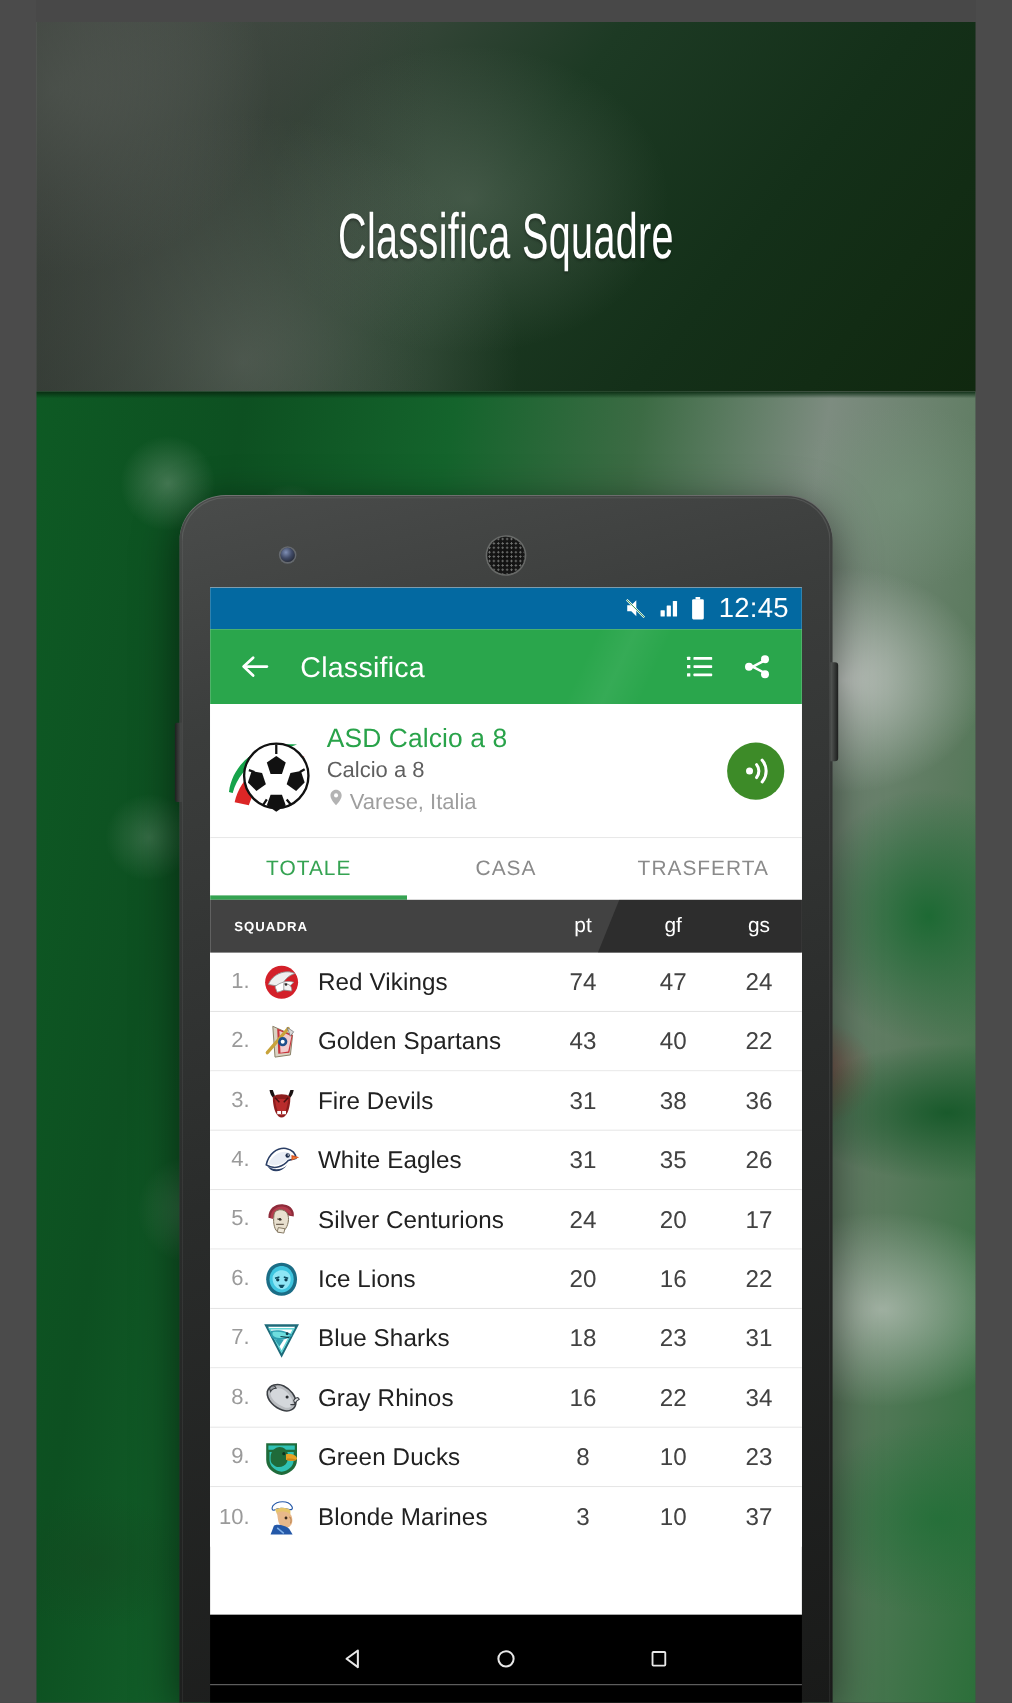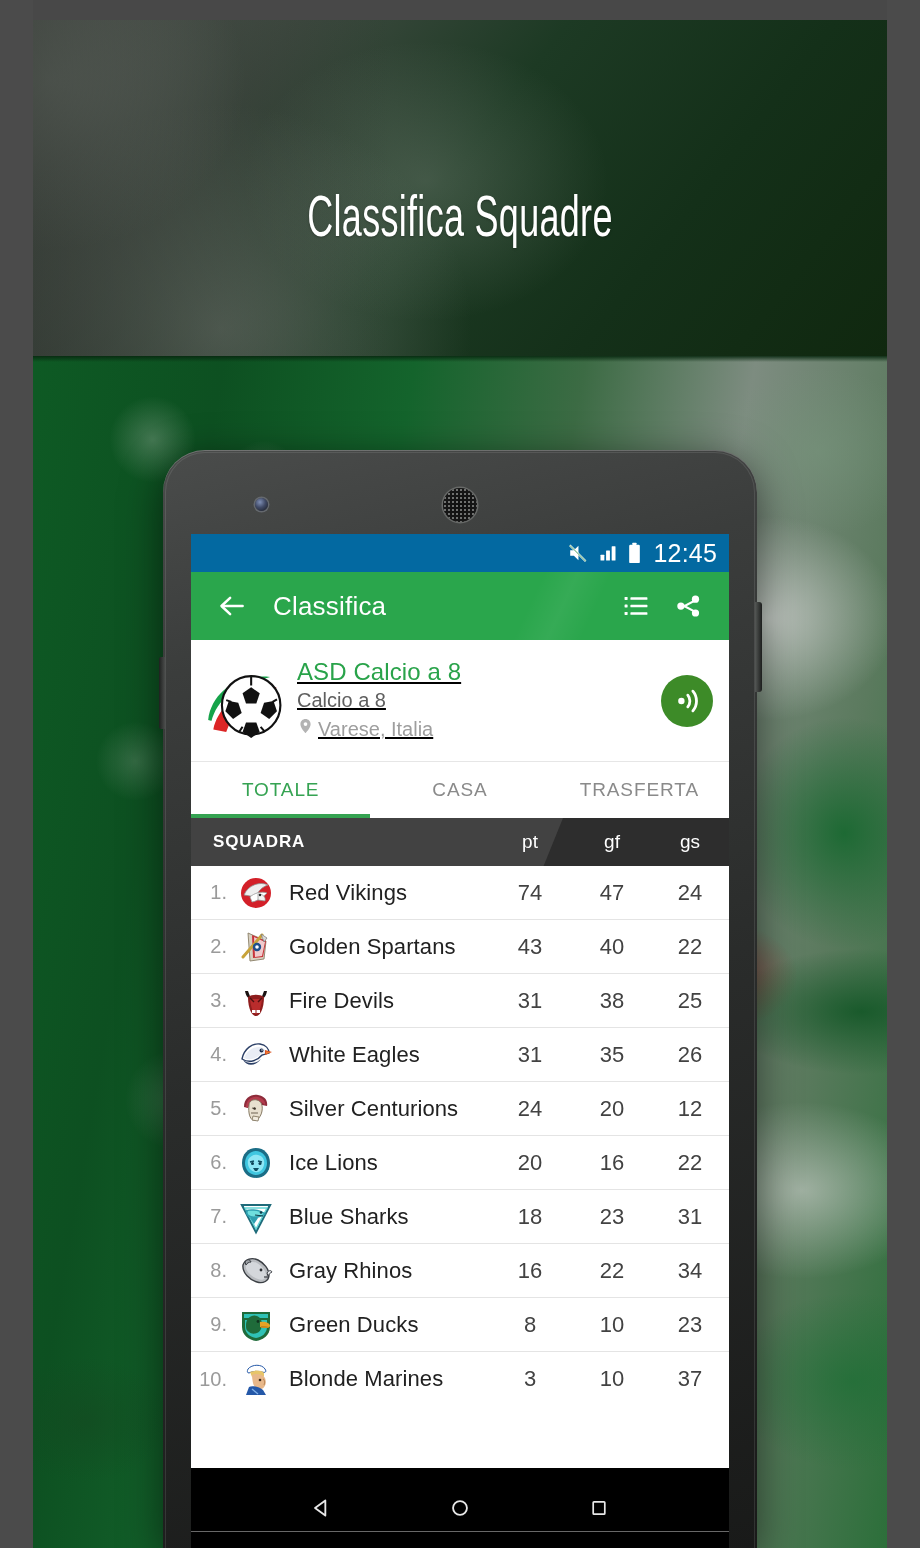--- a/index.html
+++ b/index.html
@@ -140,21 +140,21 @@
   .back-btn { width: 46px; height: 46px; display: flex; align-items: center; justify-content: center; cursor: pointer; }
   .appbar-title { color: #fff; font-size: 26px; font-weight: 400; margin-left: 12px; flex: 1; letter-spacing: .2px; }
   .appbar-action { width: 46px; height: 46px; display: flex; align-items: center; justify-content: center; cursor: pointer; }
 
   
   .teamcard {
     height: 122px; background: #fff; display: flex; align-items: center;
     padding: 0 16px 0 12px; border-bottom: 1px solid #e6e6e6;
   }
   .team-logo { width: 86px; height: 86px; flex: 0 0 86px; position: relative; }
-  .team-meta { flex: 1; padding-left: 8px; min-width: 0; text-decoration: underline; }
+  .team-meta { flex: 1; padding-left: 8px; min-width: 0; }
   .team-name { color: #29a34a; font-size: 24px; font-weight: 500; line-height: 1.22; letter-spacing: .1px; }
   .team-sub { color: #5f5f5f; font-size: 20px; line-height: 1.45; }
   .team-loc { color: #9e9e9e; font-size: 20px; line-height: 1.45; display: flex; align-items: center; gap: 4px; }
   .audio-btn {
     width: 52px; height: 52px; flex: 0 0 52px; border-radius: 50%;
     background: #3d8b28; display: flex; align-items: center; justify-content: center; cursor: pointer;
   }
 
   
   .tabs { height: 56px; background: #fff; display: flex; position: relative; }
@@ -167,21 +167,21 @@
 
   
   .thead {
     height: 48px; background: #424242; display: flex; align-items: center;
     color: #fff; position: relative; overflow: hidden;
   }
   .thead::before {
     content: ""; position: absolute; top: 0; bottom: 0; left: 372px; width: 200px;
     background: #2d2d2d; transform: skewX(-22deg); transform-origin: top left;
   }
-  .th-team { position: relative; z-index: 2; padding-left: 22px; font-size: 17px; font-weight: 700; letter-spacing: .9px; flex: 1; }
+  .th-team { position: relative; z-index: 2; padding-left: 22px; font-size: 12px; font-weight: 700; letter-spacing: .9px; flex: 1; }
   .th-num { position: relative; z-index: 2; width: 78px; text-align: center; font-size: 19px; font-weight: 400; }
   .th-num.pt { width: 86px; }
 
   
   .rows { background: #fff; }
   .row {
     height: 54px; display: flex; align-items: center;
     border-bottom: 1px solid #e4e4e4; background: #fff;
   }
   .row:last-child { border-bottom: none; }
@@ -373,21 +373,21 @@
               <path d="M12 16 C12 28 16 35 20 35 C24 35 28 28 28 16 C24 13 16 13 12 16 Z" fill="#8e1d1d"></path>
               <path d="M14 18 C15 27 17 32 20 33 C23 32 25 27 26 18 Z" fill="#b92c2c"></path>
               <path d="M14 17 L18 21 M26 17 L22 21" stroke="#4a1010" stroke-width="1.4"></path>
               <path d="M16 29 L24 29 L24 32 L16 32 Z" fill="#fff"></path>
               <path d="M20 29 L20 32" stroke="#8e1d1d" stroke-width="1"></path>
             </svg>
           </div>
           <div class="tname">Fire Devils</div>
           <div class="stat pt">31</div>
           <div class="stat">38</div>
-          <div class="stat">25</div>
+          <div class="stat">36</div>
         </div>
 
         <div class="row">
           <div class="rank">4.</div>
           <div class="crest">
             <svg width="40" height="40" viewBox="0 0 40 40">
               <path d="M6 24 C8 14 16 8 24 9 C30 10 33 14 33 18 L26 20 C22 25 14 29 6 24 Z" fill="#ffffff" stroke="#2b3f66" stroke-width="1.4"></path>
               <path d="M8 23 C11 16 17 12 23 12 C27 12 30 15 30 18 L25 19 C21 23 14 26 8 23 Z" fill="#e9edf5"></path>
               <path d="M29 15 L36 17 L29 20 Z" fill="#d8521f"></path>
               <path d="M30 16.5 L34.5 17.6 L30 18.8 Z" fill="#f07a33"></path>
@@ -410,21 +410,21 @@
               <path d="M10 18 C10 11 16 7 22 8 C27 9 30 13 29 16 C25 11 15 11 12 19 Z" fill="#b33c4d"></path>
               <path d="M13 16 C13 12 17 10 21 11 C25 12 27 16 26 22 C25 28 21 32 17 31 C14 30 12 24 13 16 Z" fill="#e8e0cf" stroke="#7a6d56" stroke-width="0.9"></path>
               <path d="M16 19 L20 20 M15 24 L22 24" stroke="#6f6253" stroke-width="1.2"></path>
               <path d="M17 27 L23 28 L22 32 L16 31 Z" fill="#f2ecdf" stroke="#7a6d56" stroke-width="0.8"></path>
               <circle cx="18.5" cy="19.5" r="1.2" fill="#3b3228"></circle>
             </svg>
           </div>
           <div class="tname">Silver Centurions</div>
           <div class="stat pt">24</div>
           <div class="stat">20</div>
-          <div class="stat">12</div>
+          <div class="stat">17</div>
         </div>
 
         <div class="row">
           <div class="rank">6.</div>
           <div class="crest">
             <svg width="40" height="40" viewBox="0 0 40 40">
               <path d="M6 20 C6 11 12 5 20 5 C28 5 34 11 34 20 C34 29 28 35 20 35 C12 35 6 29 6 20 Z" fill="#1b6d86"></path>
               <path d="M9 20 C9 13 14 8 20 8 C26 8 31 13 31 20 C31 27 26 32 20 32 C14 32 9 27 9 20 Z" fill="#3fc6e0"></path>
               <path d="M12 17 C14 13 18 11 22 12 C27 13 29 17 28 22 C27 27 23 30 19 29 C14 28 11 23 12 17 Z" fill="#8ee6f5"></path>
               <path d="M14 19 L18 18 M26 19 L22 18" stroke="#0f4f63" stroke-width="1.4"></path>

